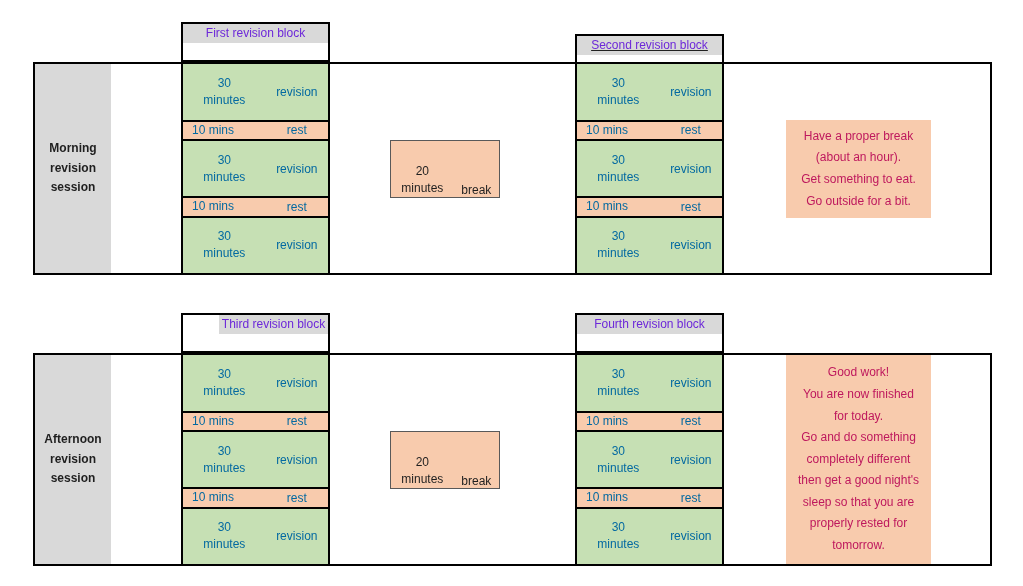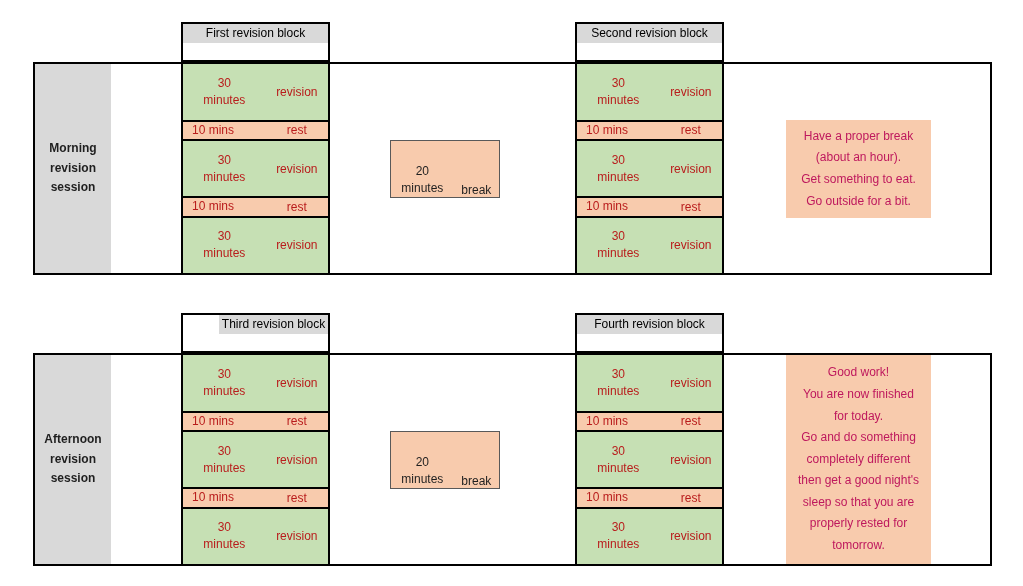--- a/index.html
+++ b/index.html
@@ -11,42 +11,42 @@
   .pre { white-space:pre-line; }
 
   
   .header-box {
     position:absolute; width:149px; height:40px; box-sizing:border-box;
     border:2px solid #000; background:#ffffff;
   }
   .header-strip {
     height:19px; background:var(--header_fill,#d9d9d9);
     display:flex; align-items:center; justify-content:center;
-    font-size:12px; line-height:19px; color:#000000;
+    font-size:12px; line-height:19px; color:#6d28d9;
   }
 
   
   .session-row {
     position:absolute; left:33px; width:959px; height:213px;
     box-sizing:border-box; border:2px solid #000; background:#ffffff;
   }
   .session-label {
     position:absolute; left:0; top:0; bottom:0; width:76px;
     background:var(--label_fill,#d9d9d9);
     display:flex; flex-direction:column; justify-content:center;
     text-align:center; font-weight:bold; font-size:12px; line-height:1.64;
     color:#1f1f1f;
   }
 
   
   .block-column {
     position:absolute; width:149px; height:213px; box-sizing:border-box;
     border:2px solid #000; display:flex; flex-direction:column;
   }
-  .segment { display:flex; align-items:center; font-size:12px; color:#b91c1c; min-height:0; }
+  .segment { display:flex; align-items:center; font-size:12px; color:#0369a1; min-height:0; }
   .segment + .segment { border-top:2px solid #000; }
   .seg-revision { flex:58 1 0; background:var(--revision_fill,#c6e0b4); }
   .seg-rest     { flex:18 1 0; background:var(--rest_fill,#f8cbad); }
   .seg-dur { width:57%; text-align:center; line-height:1.4; }
   .seg-act { width:43%; text-align:center; }
   .seg-rest .seg-dur { text-align:left; padding-left:9px; box-sizing:border-box; }
 
   
   .break-box {
     position:absolute; left:390px; width:110px; height:58px; box-sizing:border-box;
@@ -66,21 +66,21 @@
   }
 </style>
 </head>
 <body>
 
 <div class="canvas">
 
   <div class="header-box" style="left:181px; top:22px;">
     <div class="header-strip">First revision block</div>
   </div>
-  <div class="header-box" style="left:575px; top:22px;">
+  <div class="header-box" style="left:575px; top:34px;text-decoration:underline;">
     <div class="header-strip">Second revision block</div>
   </div>
 
   <div class="session-row" style="top:62px;">
     <div class="session-label pre">Morning
 revision
 session</div>
   </div>
 
   <div class="block-column" style="left:181px; top:62px;">

